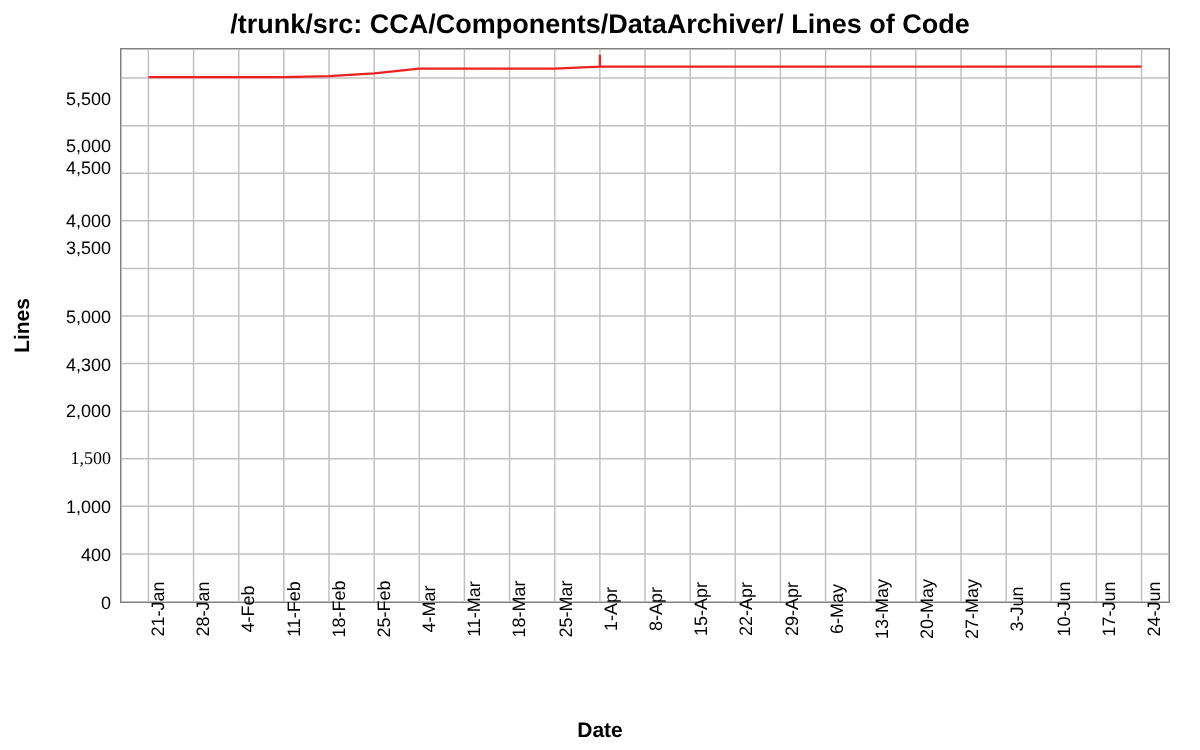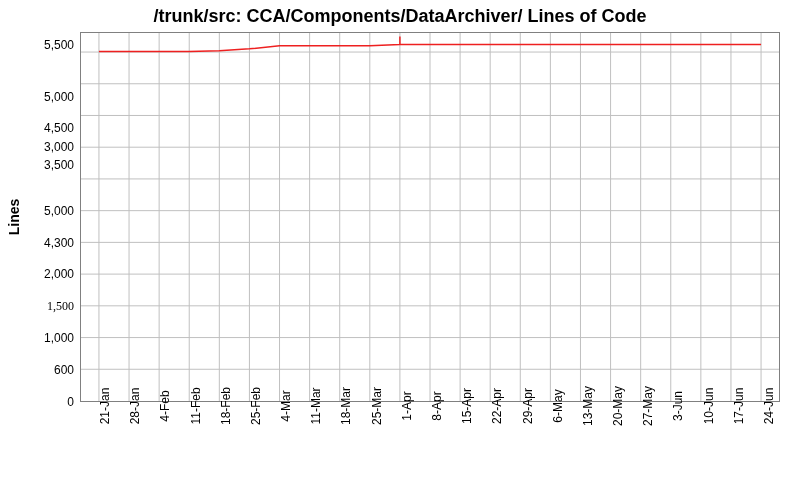--- a/index.html
+++ b/index.html
@@ -126,33 +126,34 @@
           <line x1="621.6363636363636" x2="621.6363636363636" y1="0" y2="370" stroke="#c0c0c0" stroke-width="1"></line>
           <line x1="651.8181818181819" x2="651.8181818181819" y1="0" y2="370" stroke="#c0c0c0" stroke-width="1"></line>
           <line x1="682" x2="682" y1="0" y2="370" stroke="#c0c0c0" stroke-width="1"></line>
         </g>
       <g>
           <path d="M18.00 18.50 L48.18 18.50 L78.36 18.50 L108.55 18.50 L138.73 17.86 L168.91 15.95 L199.09 12.76 L229.27 12.76 L259.45 12.76 L289.64 12.76 L319.82 11.48 L350.00 11.48 L380.18 11.48 L410.36 11.48 L440.55 11.48 L470.73 11.48 L500.91 11.48 L531.09 11.48 L561.27 11.48 L591.45 11.48 L621.64 11.48 L651.82 11.48 L682.00 11.48 M319.82 11.48 L319.82 3.48 L319.82 11.48" class="line-path" stroke="#ee2020"></path>
         </g>
     </svg>
   </div>
 
+  <div class="x-axis-label">Date</div>
 
 <div class="y-tick-label" style="top: 402px;">0</div>
-    <div class="y-tick-label" style="top: 370.103px;">600</div>
+    <div class="y-tick-label" style="top: 370.103px;">400</div>
     <div class="y-tick-label" style="top: 338.207px;">1,000</div>
     <div class="y-tick-label" style="top: 306.31px; font-family: Liberation Serif, serif;">1,500</div>
     <div class="y-tick-label" style="top: 274.414px; margin-left: 28px;">2,000</div>
     <div class="y-tick-label" style="top: 242.517px;">4,300</div>
     <div class="y-tick-label" style="top: 210.621px;">5,000</div>
     <div class="y-tick-label" style="top: 165px;">3,500</div>
-    <div class="y-tick-label" style="top: 146.828px;">3,000</div>
-    <div class="y-tick-label" style="top: 128px;">4,500</div>
+    <div class="y-tick-label" style="top: 146.828px;">4,000</div>
+    <div class="y-tick-label" style="top: 112px;">4,500</div>
     <div class="y-tick-label" style="top: 97px;">5,000</div>
-    <div class="y-tick-label" style="top: 45px;">5,500</div>
+    <div class="y-tick-label" style="top: 66px;">5,500</div>
     <div class="x-tick-label" style="left: 98px;">21-Jan</div>
     <div class="x-tick-label" style="left: 128.182px;">28-Jan</div>
     <div class="x-tick-label" style="left: 158.364px;">4-Feb</div>
     <div class="x-tick-label" style="left: 188.545px;">11-Feb</div>
     <div class="x-tick-label" style="left: 218.727px;">18-Feb</div>
     <div class="x-tick-label" style="left: 248.909px;">25-Feb</div>
     <div class="x-tick-label" style="left: 279.091px;">4-Mar</div>
     <div class="x-tick-label" style="left: 309.273px;">11-Mar</div>
     <div class="x-tick-label" style="left: 339.455px;">18-Mar</div>
     <div class="x-tick-label" style="left: 369.636px;">25-Mar</div>

